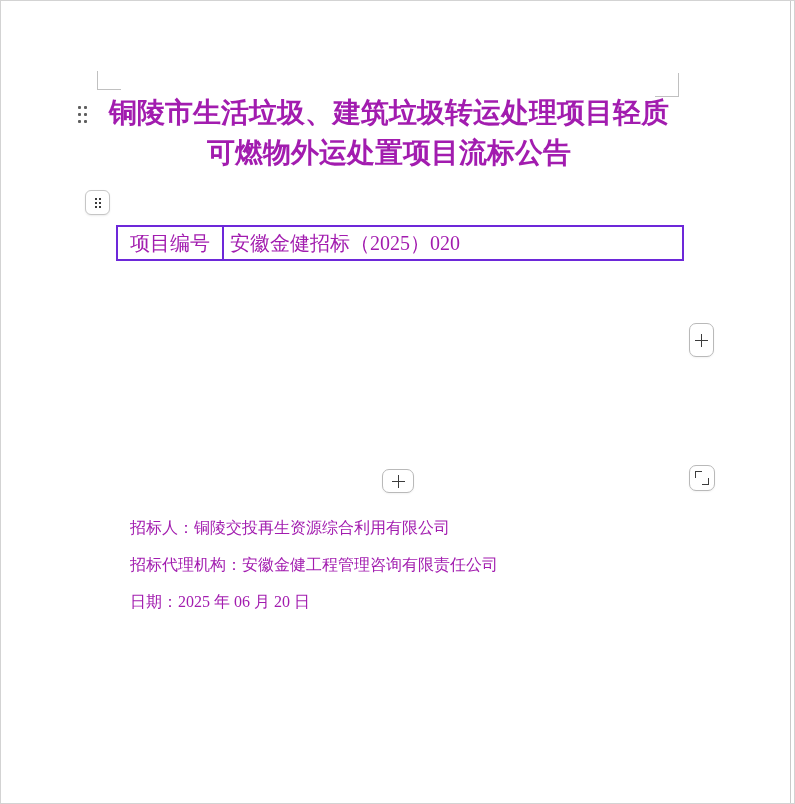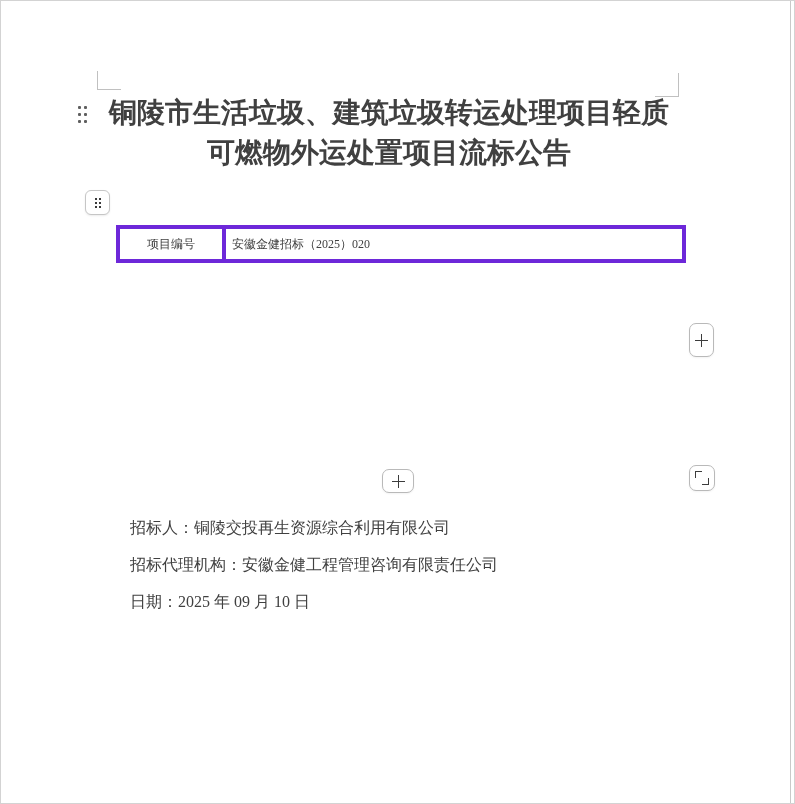--- a/index.html
+++ b/index.html
@@ -5,21 +5,21 @@
   * { box-sizing: border-box; }
   html, body { margin: 0; padding: 0; background: #ffffff; }
   .screen {
     position: relative;
     width: 795px;
     height: 804px;
     background: #ffffff;
     border: 1px solid #d3d3d3;
     overflow: hidden;
     font-family: "Liberation Serif", "DejaVu Serif", serif;
-    color: #404040;
+    color: #a21caf;
   }
   
   .edge-line {
     position: absolute;
     left: 789px; top: 0;
     width: 1px; height: 804px;
     background: #c9c9c9;
   }
   
   .crop-tl {
@@ -82,22 +82,22 @@
   .dots6 i { background: #3a3a3a; }
   
   .doc-table {
     position: absolute;
     left: 115px; top: 224px;
     width: 566px;
     border-collapse: collapse;
     table-layout: fixed;
   }
   .doc-table td {
-    border: 4px solid #6d28d9;
-    font-size: 12px;
+    border: 2px solid #6d28d9;
+    font-size: 20px;
     line-height: 22px;
     padding: 0;
     overflow: hidden;
     cursor: text;
   }
   .doc-table tr:nth-child(1) { height: 34px; }
   .doc-table tr:nth-child(2) { height: 46px; }
   .doc-table tr:nth-child(3) { height: 153px; }
   .doc-table td.label { text-align: center; vertical-align: middle; }
   .doc-table td.value { text-align: left; vertical-align: middle; padding: 2px 4px 2px 6px; }
@@ -196,18 +196,18 @@
   <button class="ed-btn resize-btn">
     <span class="resize-icon">
       <span class="c1"></span>
       <span class="c2"></span>
     </span>
   </button>
 
   <div class="footer">
     <p>招标人：铜陵交投再生资源综合利用有限公司</p>
     <p>招标代理机构：安徽金健工程管理咨询有限责任公司</p>
-    <p>日期：2025 年 09 月 10 日</p>
+    <p>日期：2025 年 06 月 20 日</p>
   </div>
 
   <div class="edge-line"></div>
 
 </div>
 
 </body></html>

